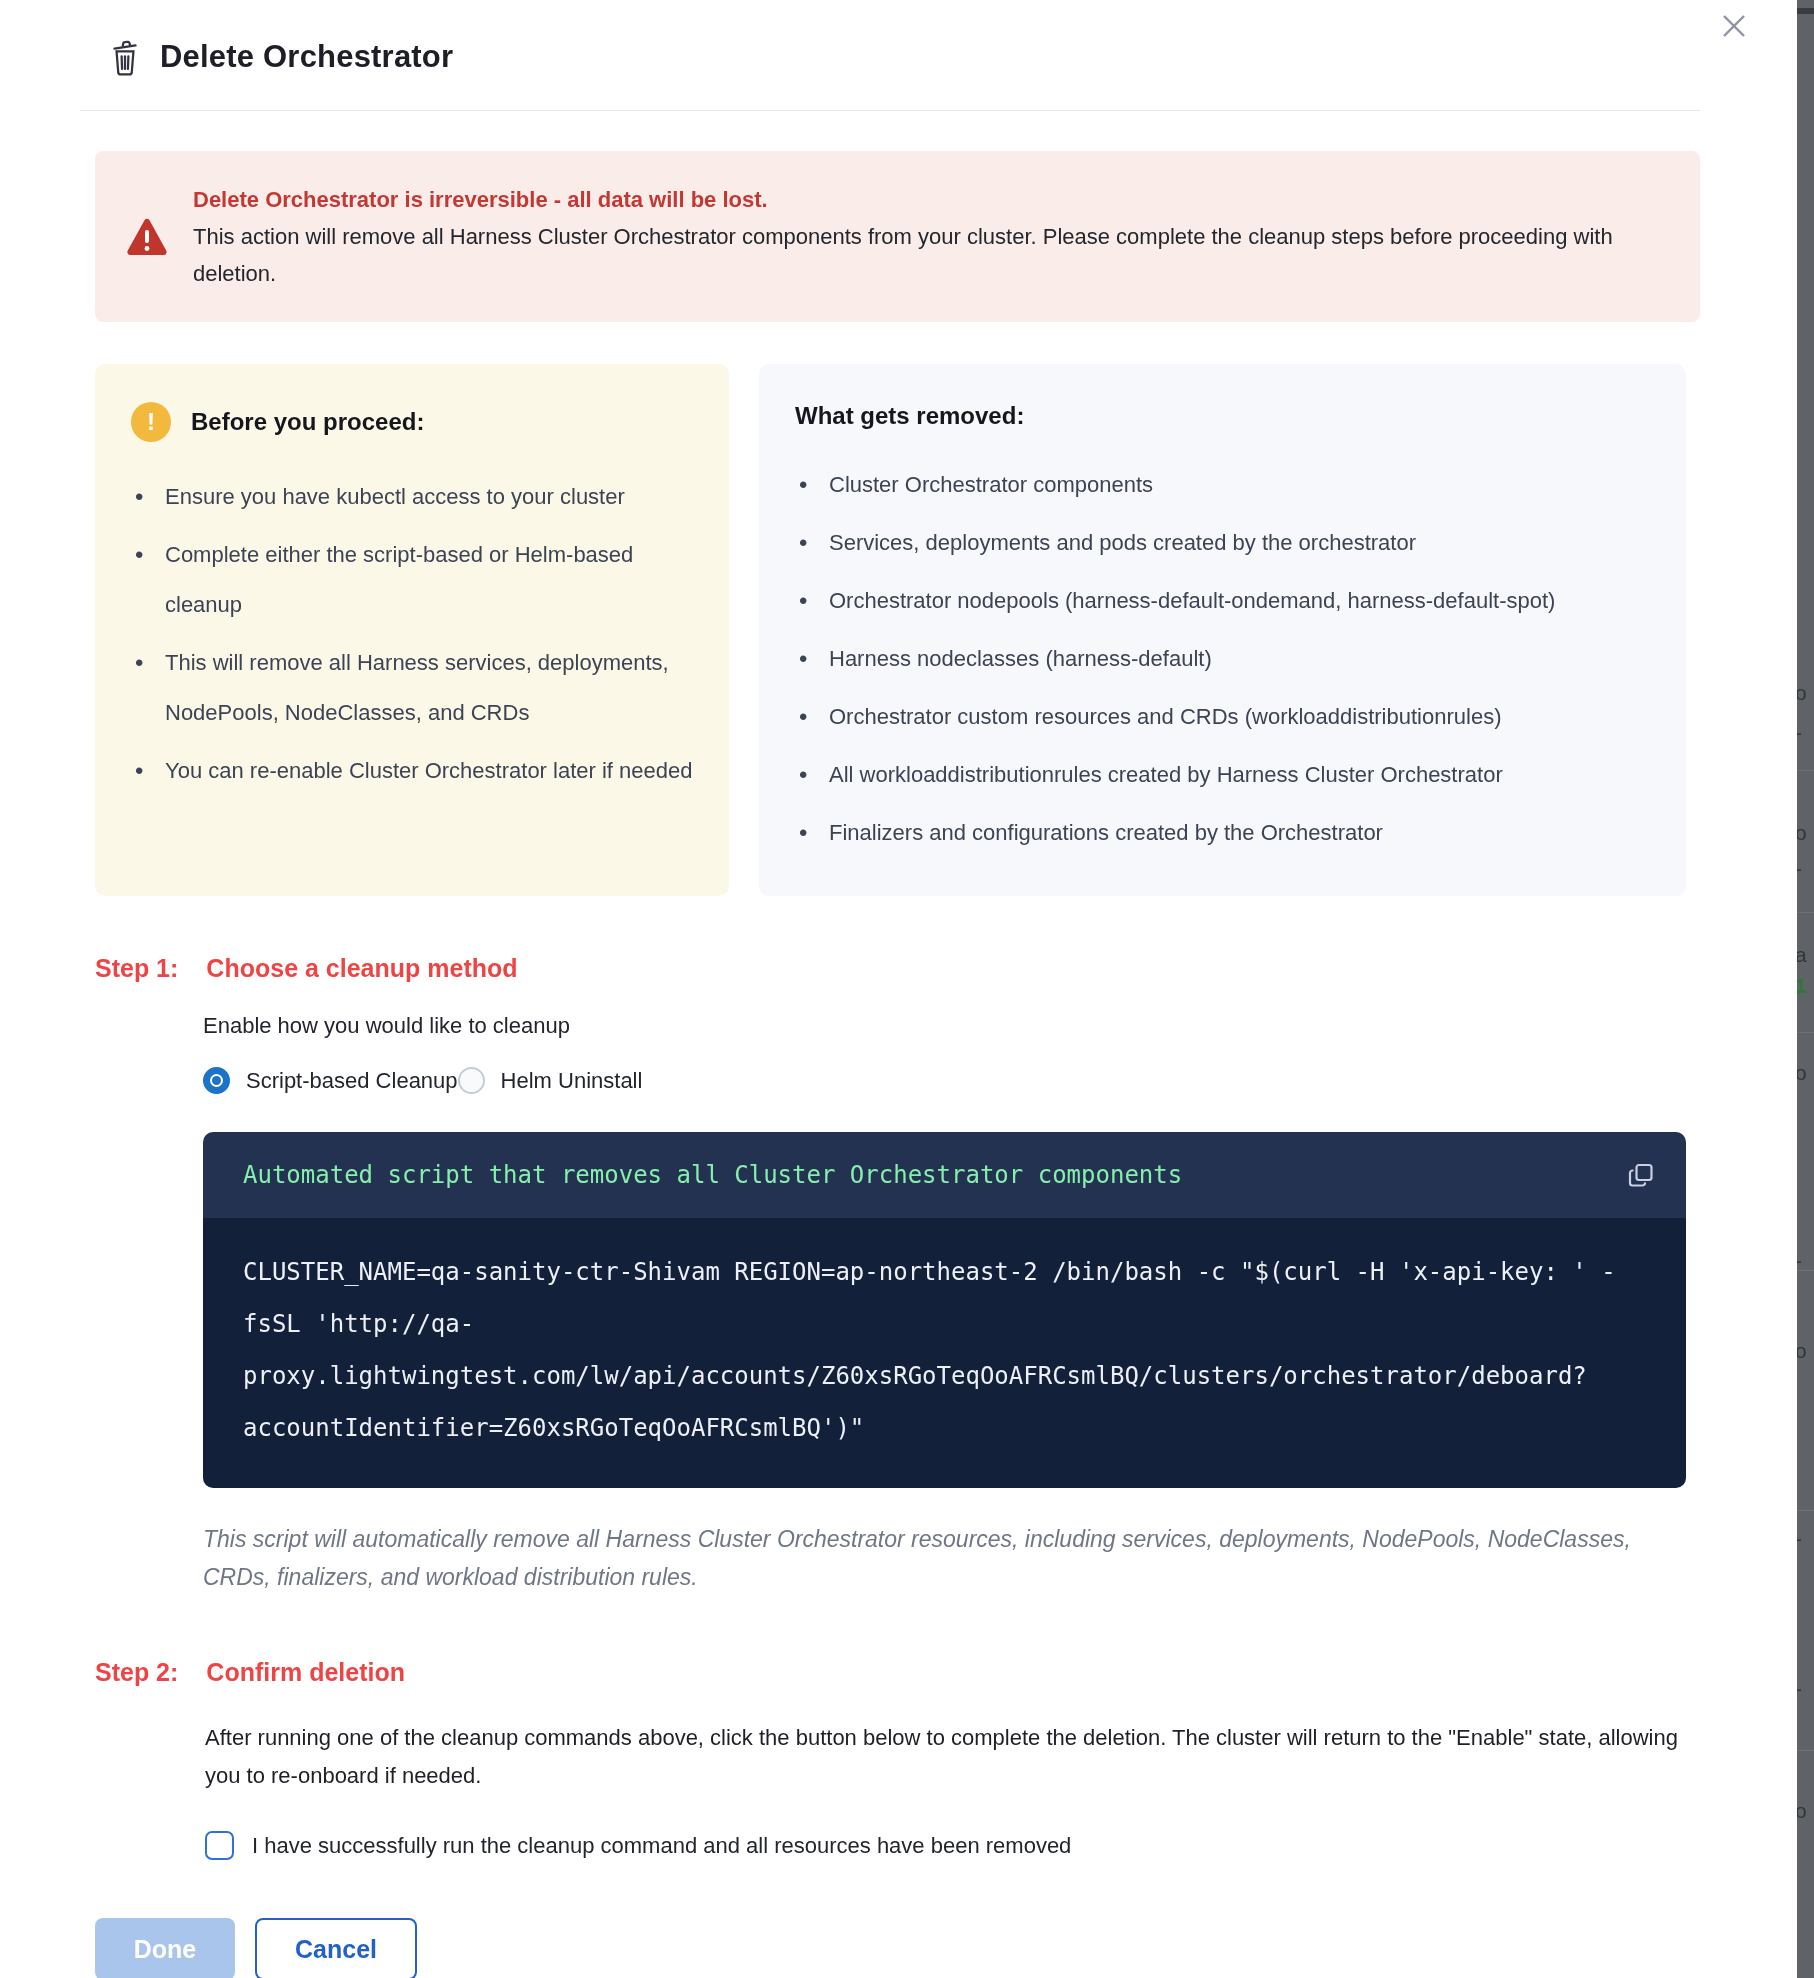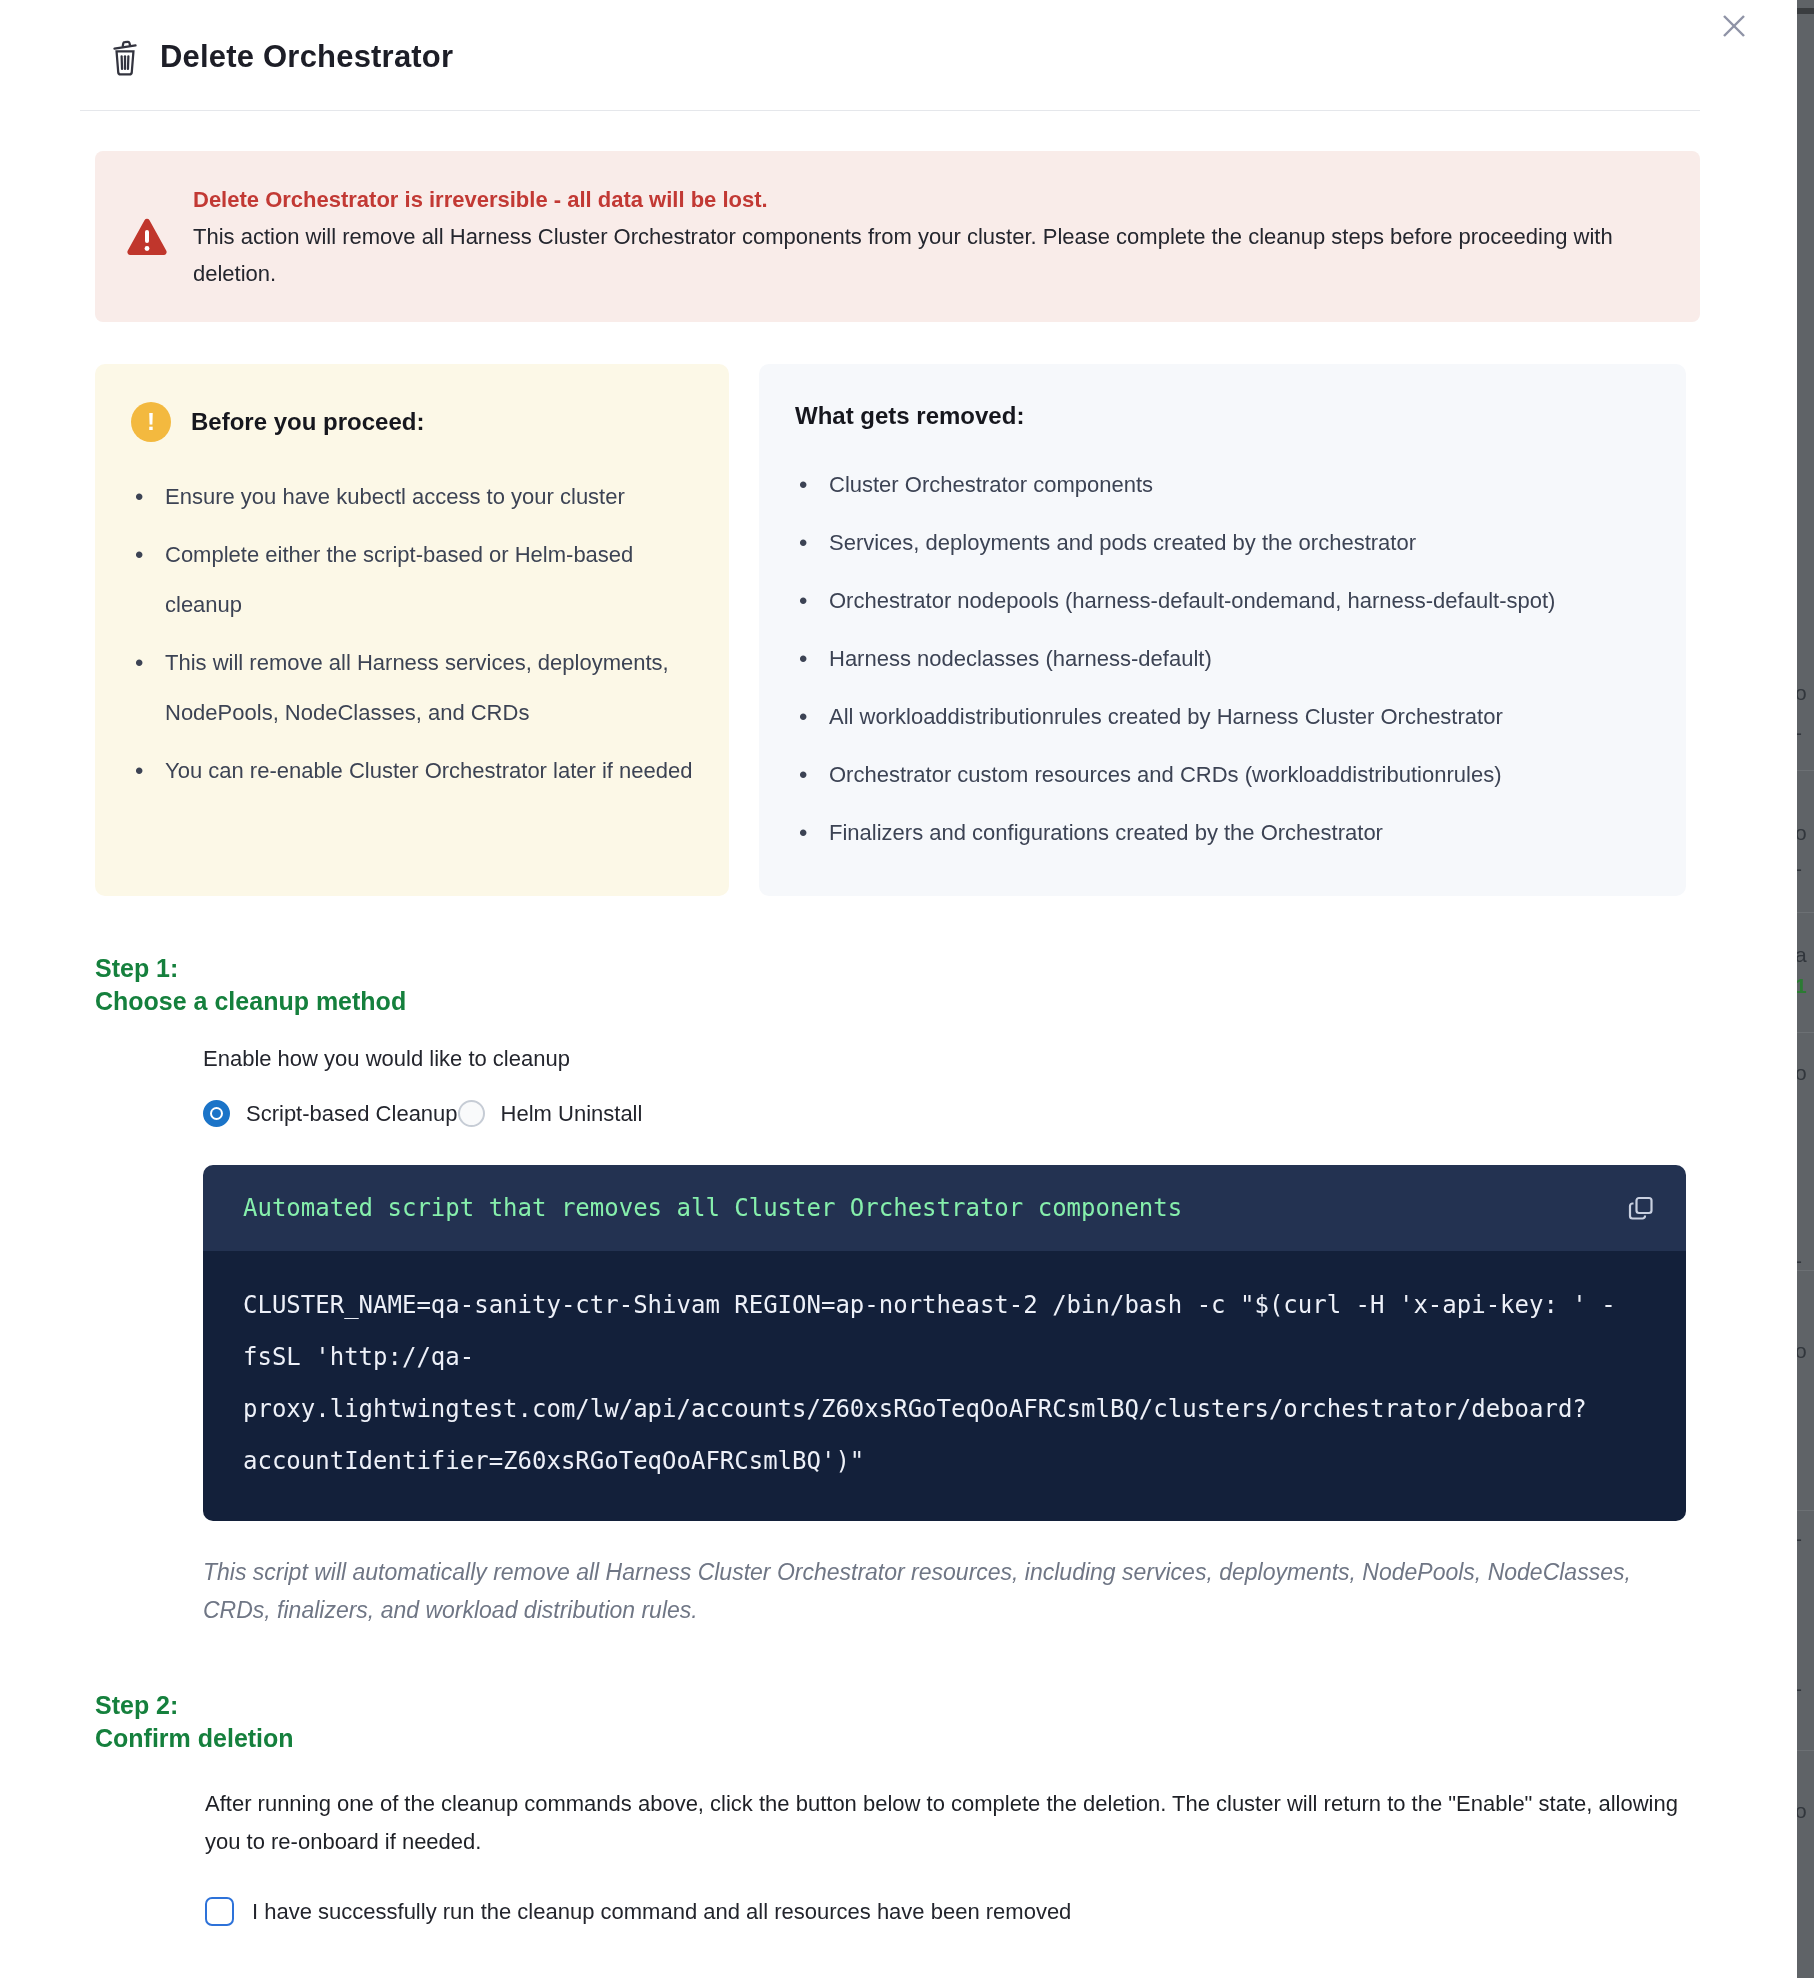--- a/index.html
+++ b/index.html
@@ -33,21 +33,21 @@
   .box-gray{background:#F6F8FB;flex:1;padding-right:90px;}
   .box-title-row{display:flex;align-items:center;gap:20px;margin-bottom:30px;}
   .box-title{font-size:24px;font-weight:700;color:#16171E;}
   .alert-circle{width:40px;height:40px;border-radius:50%;background:#F3B93F;color:#fff;
     display:flex;align-items:center;justify-content:center;font-size:24px;font-weight:700;flex:0 0 auto;}
   .bullets{list-style:none;margin:0;padding:0;font-size:22px;color:#3C4354;}
   .bullets li{position:relative;padding-left:34px;line-height:50px;margin-bottom:8px;}
   .bullets li::before{content:"•";position:absolute;left:4px;top:0;font-size:24px;color:#3C4354;}
 
   
-  .step-heading{display:flex;gap:4px;margin:58px 111px 0 95px;font-size:25px;font-weight:700;color:#15803d;flex-direction:column;}
+  .step-heading{display:flex;gap:28px;margin:58px 111px 0 95px;font-size:25px;font-weight:700;color:#ef4444;}
   .step-sub{margin:30px 111px 0 203px;font-size:22px;color:#23252D;}
   .radio-row{margin:28px 0 0 203px;display:flex;align-items:center;}
   .radio-option{display:flex;align-items:center;gap:16px;cursor:pointer;font-size:22px;color:#23252D;}
   .radio{width:27px;height:27px;border-radius:50%;box-sizing:border-box;flex:0 0 auto;}
   .radio.unselected{border:2px solid #C6CCD5;background:#F9FAFB;}
   .radio.selected{border:7px solid #1B74C8;background:#fff;position:relative;}
   .radio.selected::after{content:"";position:absolute;inset:2px;background:#1B74C8;border-radius:50%;}
 
   
   .code-block{margin:38px 111px 0 203px;border-radius:10px;overflow:hidden;}
@@ -135,22 +135,22 @@
     </div>
     <div class="info-box box-gray">
       <div class="box-title-row">
         <span class="box-title">What gets removed:</span>
       </div>
       <ul class="bullets">
         <li>Cluster Orchestrator components</li>
         <li>Services, deployments and pods created by the orchestrator</li>
         <li>Orchestrator nodepools (harness-default-ondemand, harness-default-spot)</li>
         <li>Harness nodeclasses (harness-default)</li>
+        <li>Orchestrator custom resources and CRDs (workloaddistributionrules)</li>
         <li>All workloaddistributionrules created by Harness Cluster Orchestrator</li>
-        <li>Orchestrator custom resources and CRDs (workloaddistributionrules)</li>
         <li>Finalizers and configurations created by the Orchestrator</li>
       </ul>
     </div>
   </div>
 
   <div class="step-heading">
     <span>Step 1:</span>
     <span>Choose a cleanup method</span>
   </div>
   <div class="step-sub">Enable how you would like to cleanup</div>

